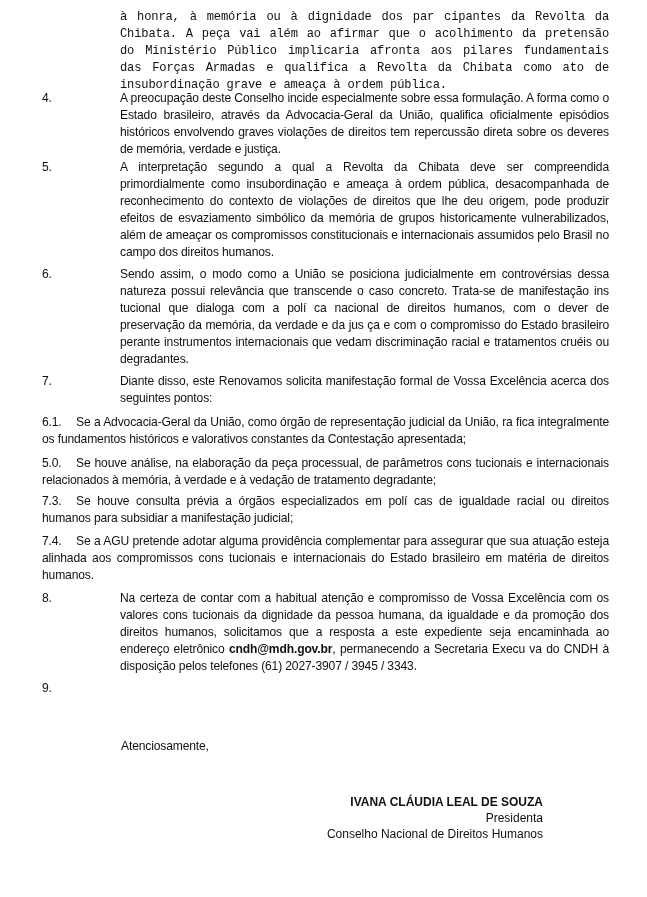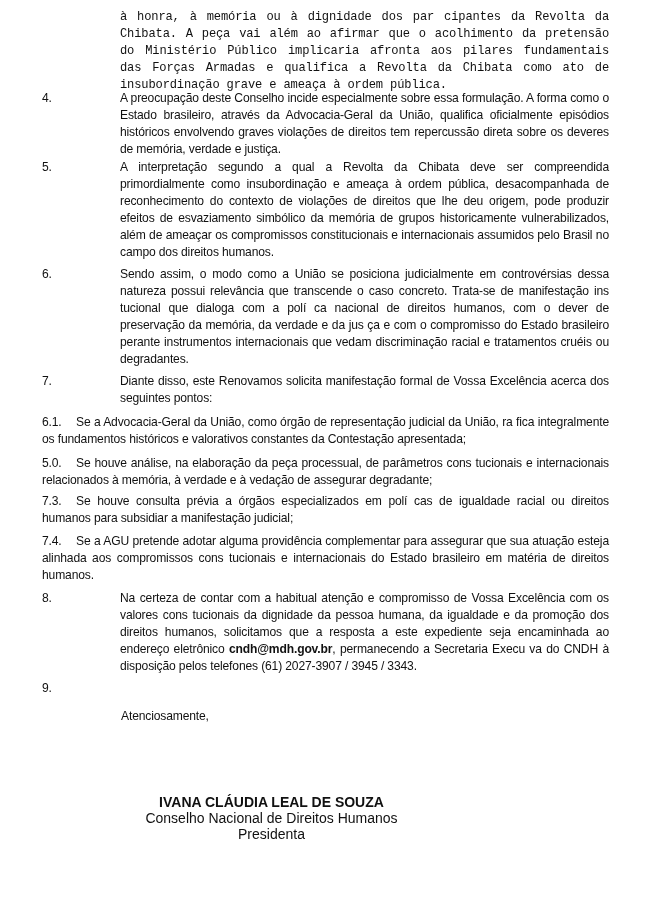--- a/index.html
+++ b/index.html
@@ -59,22 +59,22 @@
       width: 34px;
     }
     .closing {
       position: absolute;
       left: 121px;
     }
     .signature {
       position: absolute;
       left: 0;
       width: 543px;
-      text-align: center;
-      font-size: 14px;
+      text-align: right;
+      font-size: 12px;
       line-height: 16px;
     }
     .signature .name {
       font-weight: bold;
     }
     .footer {
       position: absolute;
       left: 0;
       width: 647px;
       top: 884px;
@@ -113,45 +113,45 @@
   <div class="num-item text" style="top:373px;">
     <span class="num">7.</span>
     <div class="body justify">Diante disso, este Renovamos solicita manifestação formal de Vossa Excelência acerca dos seguintes pontos:</div>
   </div>
 
   <div class="sub-item text justify" style="top:414px;">
     <span class="num">6.1.</span><span>Se a Advocacia-Geral da União, como órgão de representação judicial da União, ra fica integralmente os fundamentos históricos e valorativos constantes da Contestação apresentada;</span>
   </div>
 
   <div class="sub-item text justify" style="top:455px;">
-    <span class="num">5.0.</span><span>Se houve análise, na elaboração da peça processual, de parâmetros cons tucionais e internacionais relacionados à memória, à verdade e à vedação de assegurar degradante;</span>
+    <span class="num">5.0.</span><span>Se houve análise, na elaboração da peça processual, de parâmetros cons tucionais e internacionais relacionados à memória, à verdade e à vedação de tratamento degradante;</span>
   </div>
 
   <div class="sub-item text justify" style="top:493px;">
     <span class="num">7.3.</span><span>Se houve consulta prévia a órgãos especializados em polí cas de igualdade racial ou direitos humanos para subsidiar a manifestação judicial;</span>
   </div>
 
   <div class="sub-item text justify" style="top:533px;">
     <span class="num">7.4.</span><span>Se a AGU pretende adotar alguma providência complementar para assegurar que sua atuação esteja alinhada aos compromissos cons tucionais e internacionais do Estado brasileiro em matéria de direitos humanos.</span>
   </div>
 
   <div class="num-item text" style="top:590px;">
     <span class="num">8.</span>
     <div class="body justify"><span>Na certeza de contar com a habitual atenção e compromisso de Vossa Excelência com os valores cons tucionais da dignidade da pessoa humana, da igualdade e da promoção dos direitos humanos, solicitamos que a resposta a este expediente seja encaminhada ao endereço eletrônico </span><b class="email">cndh@mdh.gov.br</b><span>, permanecendo a Secretaria Execu va do CNDH à disposição pelos telefones (61) 2027-3907 / 3945 / 3343.</span></div>
   </div>
 
   <div class="num-item text" style="top:680px;">
     <span class="num">9.</span>
   </div>
 
-  <div class="closing text" style="top:708px;">Atenciosamente,</div>
+  <div class="closing text" style="top:738px;">Atenciosamente,</div>
 
   <div class="signature" style="top:794px;">
     <div class="name">IVANA CLÁUDIA LEAL DE SOUZA</div>
+    <div>Presidenta</div>
     <div>Conselho Nacional de Direitos Humanos</div>
-    <div>Presidenta</div>
   </div>
 
   <div class="footer">
     <span>Ofício CNDH 101 (5391650)</span><span>SEI 00135.202655/2026-32 / pg. 2</span>
   </div>
 
 </div>
 
 </body></html>

